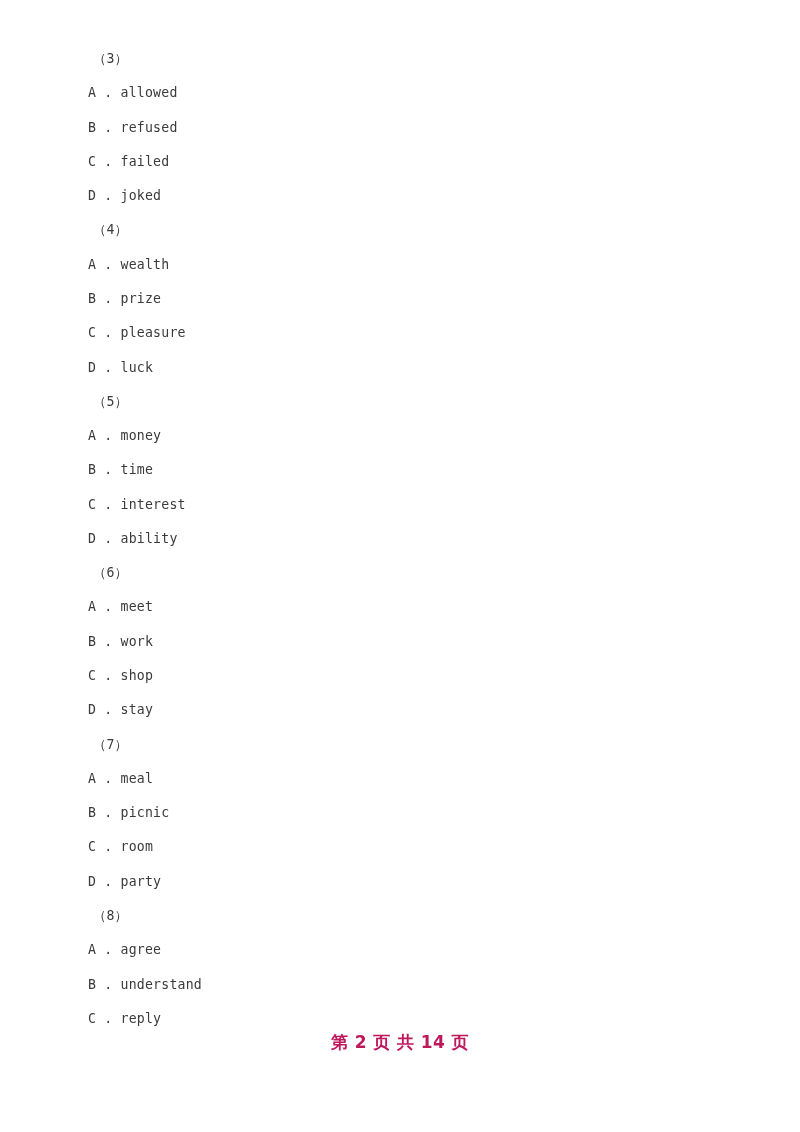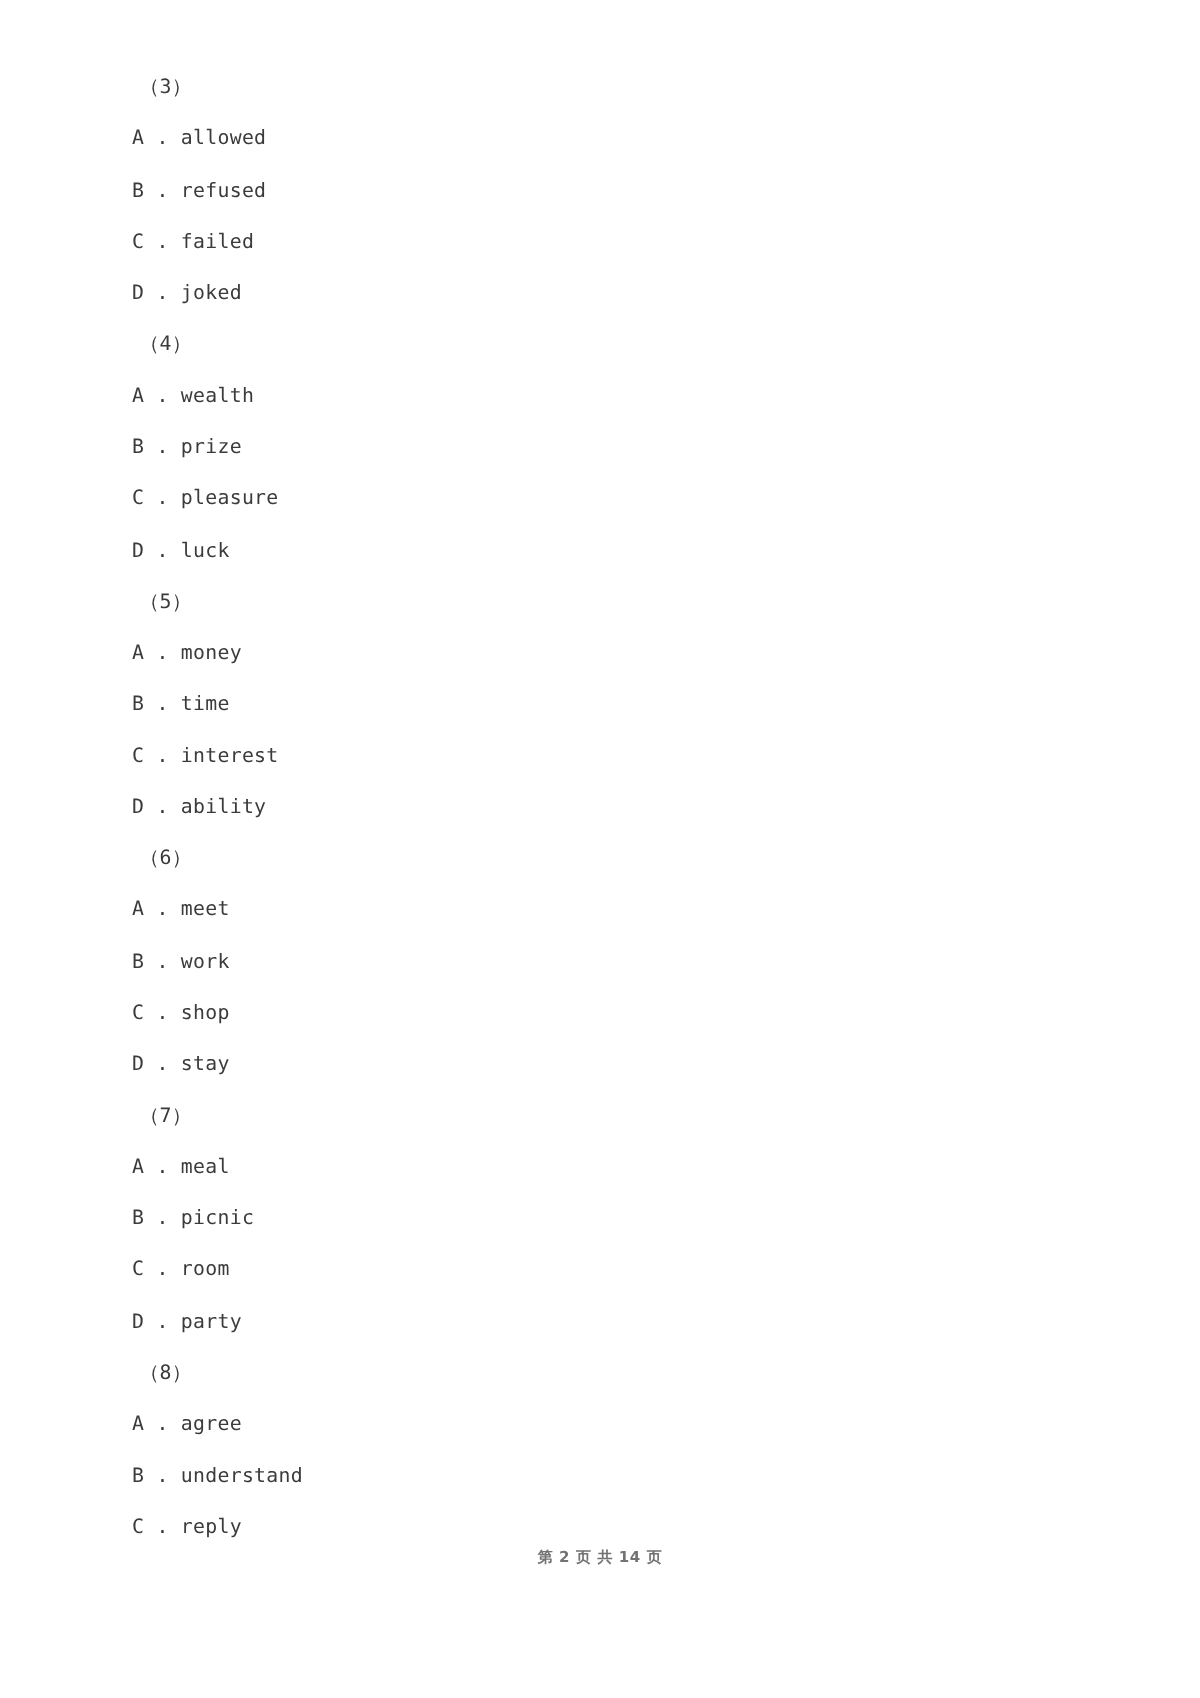--- a/index.html
+++ b/index.html
@@ -42,23 +42,23 @@
   .line.option {
     padding-left: 88px;
   }
   .footer {
     position: absolute;
     left: 0;
     top: 1031px;
     width: 800px;
     text-align: center;
     font-family: "DejaVu Sans", "Liberation Sans", sans-serif;
-    font-size: 10px;
+    font-size: 17px;
     font-weight: 700;
-    color: #737373;
+    color: #be185d;
     white-space: pre;
     letter-spacing: 0.4px;
   }
 </style>
 </head>
 <body>
 
 <div class="page">
   <div class="content" id="content">
       <div class="line group-label" style="top: 47px;">（3）</div>

